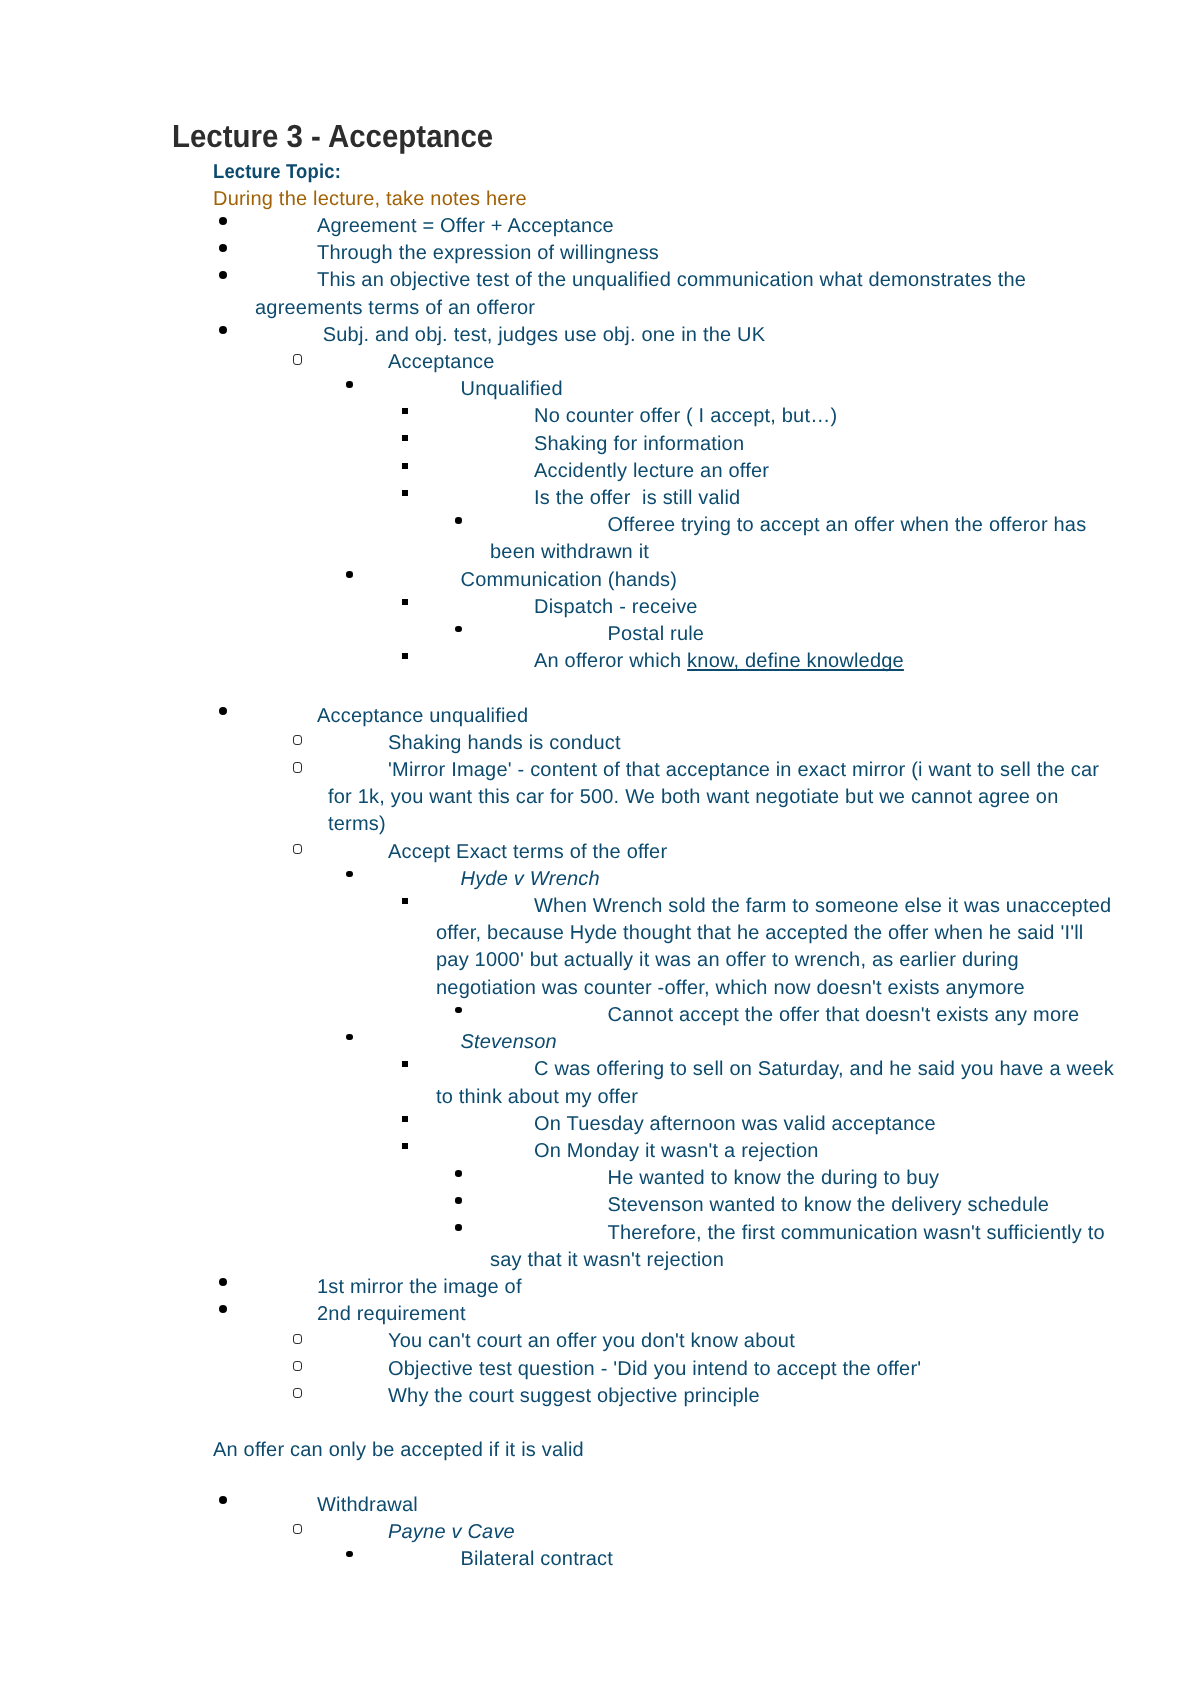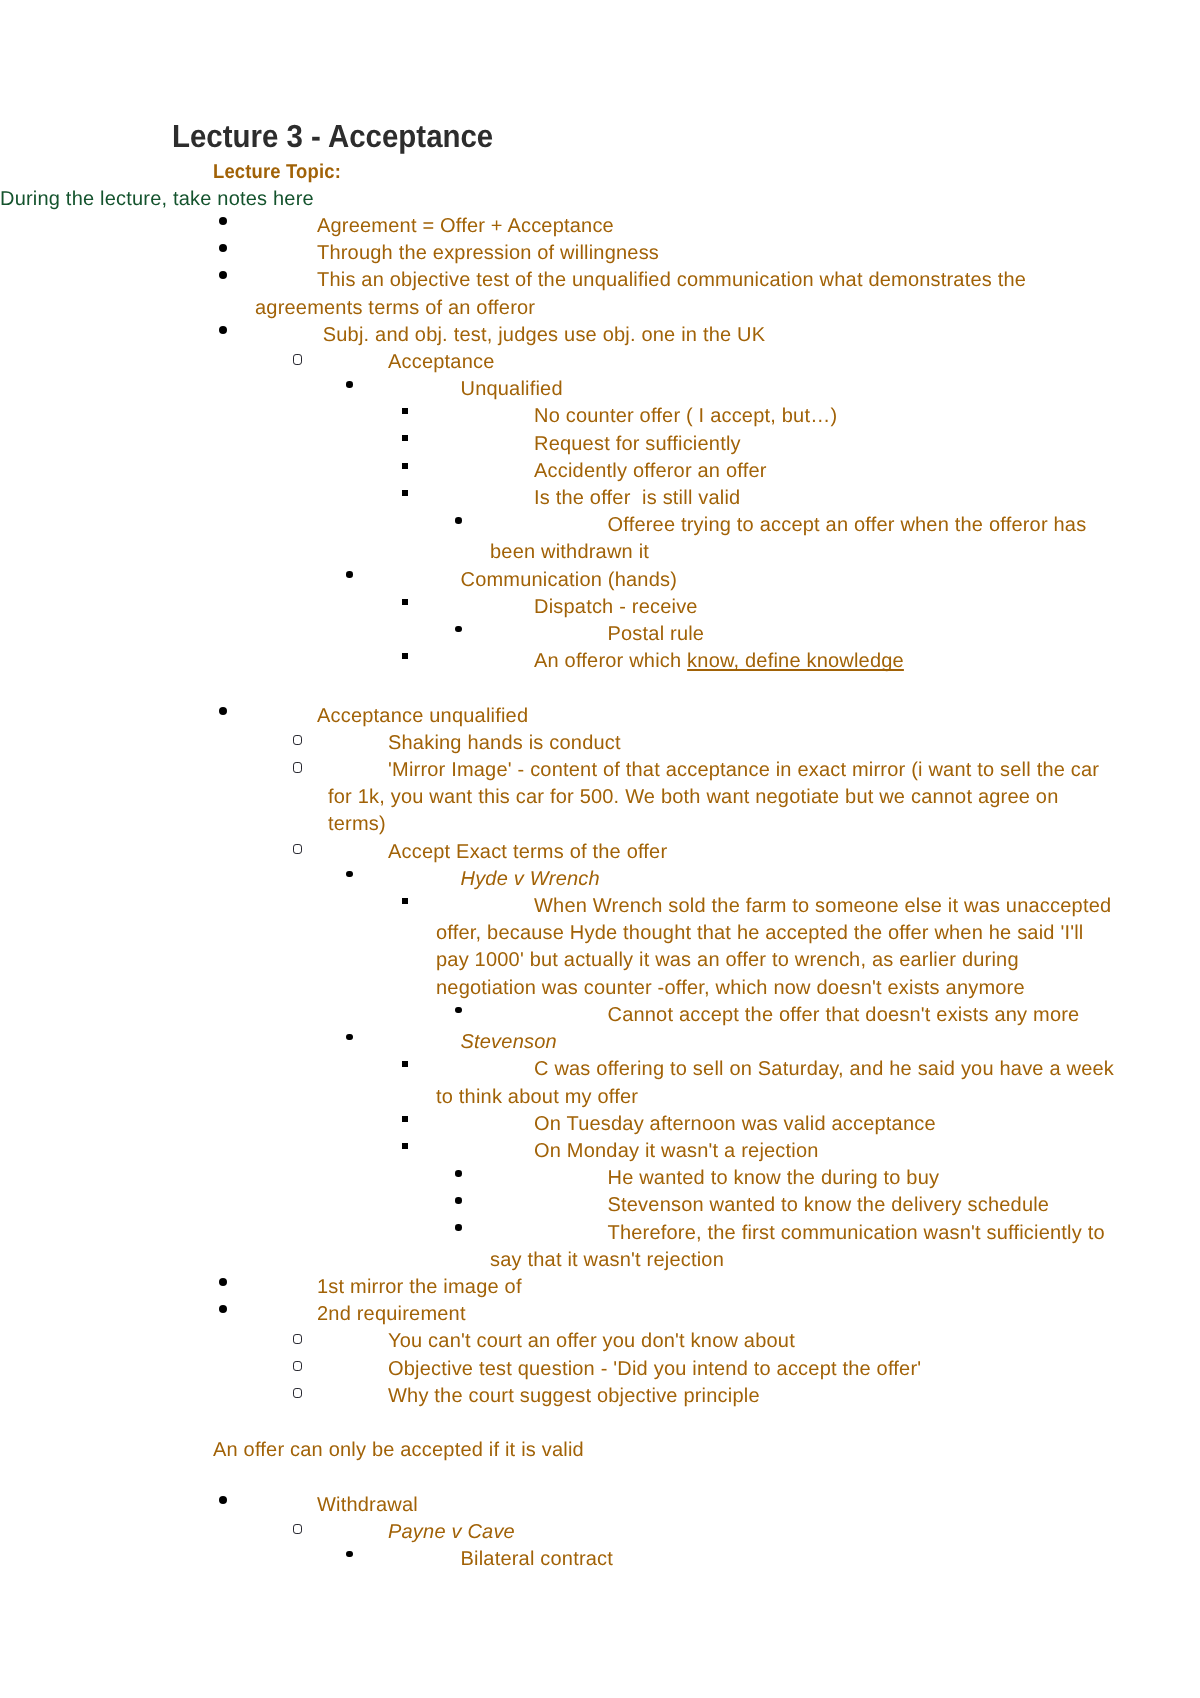--- a/index.html
+++ b/index.html
@@ -12,26 +12,26 @@
   
   h1.title{margin:0;padding:0;}
   .title{position:absolute;left:172px;top:118px;font-size:32px;font-weight:bold;
          color:#2d2d2d;line-height:36px;white-space:nowrap;letter-spacing:0px;
          transform:scaleX(0.92);transform-origin:left top;will-change:opacity;}
 
   
   .notes{position:absolute;left:0;top:158.6px;width:1200px;}
 
   
-  .lrow{position:relative;font-size:20px;line-height:27.21px;color:#a16207;
+  .lrow{position:relative;font-size:20px;line-height:27.21px;color:#0c4a6e;
         letter-spacing:0.2px;will-change:opacity;}
   .lrow.blankrow{height:27.21px;}
   .topic-label{margin-left:213px;font-weight:bold;}
   .topic-label>span{display:inline-block;transform:scaleX(0.92);transform-origin:left center;}
-  .topic-ph{color:#14532d;}
+  .topic-ph{margin-left:213px;color:#a16207;}
 
   
   .bul{position:absolute;text-indent:0;letter-spacing:0;}
   .b-disc{width:8px;height:8px;border-radius:50%;background:#000000;top:4px;margin-left:1px;}
   .lvl3 .b-disc,.lvl5 .b-disc{width:6.4px;height:6.6px;top:4.8px;margin-left:1.4px;}
   .b-circle{width:7.2px;height:8.2px;border:1.7px solid #23232b;border-radius:3.1px;
             box-sizing:content-box;top:5.3px;}
   .b-square{width:6px;height:6px;background:#000000;top:4.8px;margin-left:1.2px;}
 
   u{text-decoration:underline;text-underline-offset:1.5px;
@@ -48,22 +48,22 @@
   <div class="notes">
     <div class="lrow topic-label"><span>Lecture Topic:</span></div>
     <div class="lrow topic-ph">During the lecture, take notes here</div>
     <div class="lrow lvl1" style="margin-left:255px;width:861px;text-indent:62px"><span class="bul b-disc" style="left:-37px"></span><span>Agreement = Offer + Acceptance</span></div>
     <div class="lrow lvl1" style="margin-left:255px;width:861px;text-indent:62px"><span class="bul b-disc" style="left:-37px"></span><span>Through the expression of willingness</span></div>
     <div class="lrow lvl1" style="margin-left:255px;width:861px;text-indent:62px"><span class="bul b-disc" style="left:-37px"></span><span>This an objective test of the unqualified communication what demonstrates the agreements terms of an offeror</span></div>
     <div class="lrow lvl1" style="margin-left:255px;width:861px;text-indent:62px"><span class="bul b-disc" style="left:-37px"></span><span>&nbsp;Subj. and obj. test, judges use obj. one in the UK</span></div>
     <div class="lrow lvl2" style="margin-left:328px;width:788px;text-indent:60px"><span class="bul b-circle" style="left:-35px"></span><span>Acceptance</span></div>
     <div class="lrow lvl3" style="margin-left:383px;width:733px;text-indent:77.5px"><span class="bul b-disc" style="left:-38px"></span><span>Unqualified</span></div>
     <div class="lrow lvl4" style="margin-left:436px;width:680px;text-indent:98px"><span class="bul b-square" style="left:-35px"></span><span>No counter offer ( I accept, but…)</span></div>
-    <div class="lrow lvl4" style="margin-left:436px;width:680px;text-indent:98px"><span class="bul b-square" style="left:-35px"></span><span>Request for sufficiently</span></div>
-    <div class="lrow lvl4" style="margin-left:436px;width:680px;text-indent:98px"><span class="bul b-square" style="left:-35px"></span><span>Accidently offeror an offer</span></div>
+    <div class="lrow lvl4" style="margin-left:436px;width:680px;text-indent:98px"><span class="bul b-square" style="left:-35px"></span><span>Shaking for information</span></div>
+    <div class="lrow lvl4" style="margin-left:436px;width:680px;text-indent:98px"><span class="bul b-square" style="left:-35px"></span><span>Accidently lecture an offer</span></div>
     <div class="lrow lvl4" style="margin-left:436px;width:680px;text-indent:98px"><span class="bul b-square" style="left:-35px"></span><span>Is the offer&nbsp; is still valid</span></div>
     <div class="lrow lvl5" style="margin-left:490px;width:626px;text-indent:117.5px"><span class="bul b-disc" style="left:-36px"></span><span>Offeree trying to accept an offer when the offeror has been withdrawn it</span></div>
     <div class="lrow lvl3" style="margin-left:383px;width:733px;text-indent:77.5px"><span class="bul b-disc" style="left:-38px"></span><span>Communication (hands)</span></div>
     <div class="lrow lvl4" style="margin-left:436px;width:680px;text-indent:98px"><span class="bul b-square" style="left:-35px"></span><span>Dispatch - receive</span></div>
     <div class="lrow lvl5" style="margin-left:490px;width:626px;text-indent:117.5px"><span class="bul b-disc" style="left:-36px"></span><span>Postal rule</span></div>
     <div class="lrow lvl4" style="margin-left:436px;width:680px;text-indent:98px"><span class="bul b-square" style="left:-35px"></span><span>An offeror which </span><u>know, define knowledge</u></div>
     <div class="lrow blankrow"></div>
     <div class="lrow lvl1" style="margin-left:255px;width:861px;text-indent:62px"><span class="bul b-disc" style="left:-37px"></span><span>Acceptance unqualified</span></div>
     <div class="lrow lvl2" style="margin-left:328px;width:788px;text-indent:60px"><span class="bul b-circle" style="left:-35px"></span><span>Shaking hands is conduct</span></div>
     <div class="lrow lvl2" style="margin-left:328px;width:788px;text-indent:60px"><span class="bul b-circle" style="left:-35px"></span><span>'Mirror Image' - content of that acceptance in exact mirror (i want to sell the car for 1k, you want this car for 500. We both want negotiate but we cannot agree on terms)</span></div>

